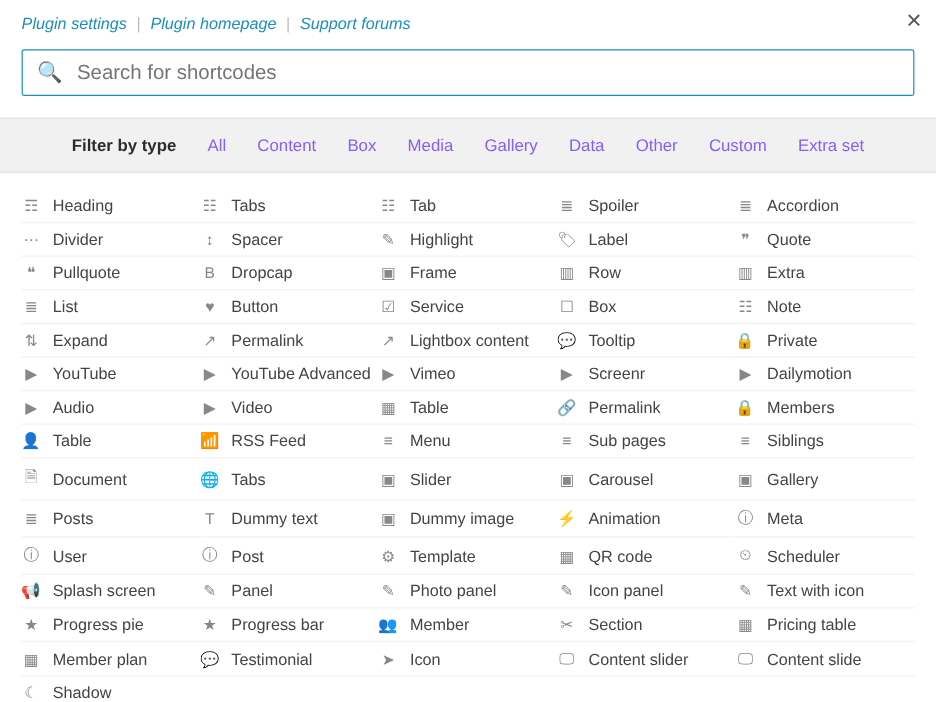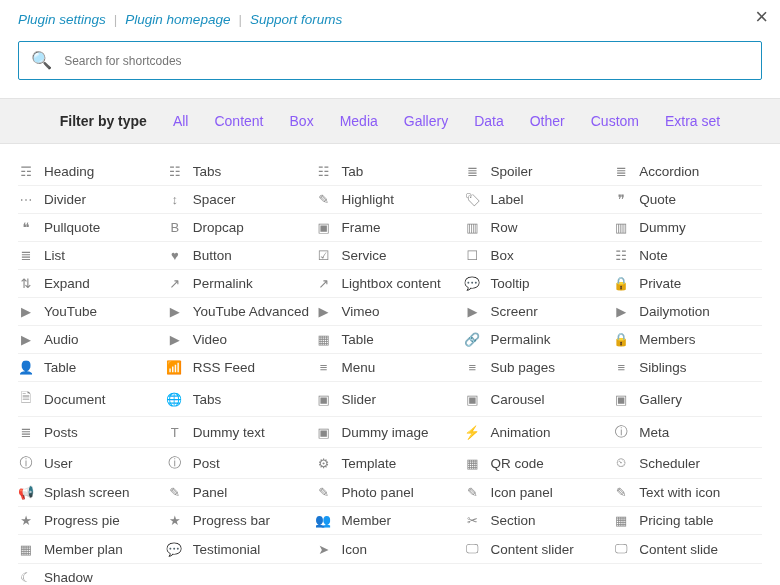--- a/index.html
+++ b/index.html
@@ -35,21 +35,21 @@
     margin: 14px 0 18px 0;
     border: 1px solid #1a8fbf;
     border-radius: 2px;
     display: flex;
     align-items: center;
     padding: 8px 12px;
   }
   .search-wrap .mag { color: #bbb; font-size: 17px; margin-right: 12px;}
   .search-wrap input {
     border: none; outline: none; width: 100%;
-    font-size: 12px; color: #888;
+    font-size: 17px; color: #888;
   }
   .filter {
     background: #f1f1f1;
     border-top: 1px solid #e3e3e3;
     border-bottom: 1px solid #e3e3e3;
     padding: 14px 0;
     display: flex;
     justify-content: center;
     gap: 26px;
     font-size: 14px;
@@ -166,21 +166,21 @@
     <div class="item">
       <span class="icn">▣</span>
       <span>Frame</span>
     </div>
     <div class="item">
       <span class="icn">▥</span>
       <span>Row</span>
     </div>
     <div class="item">
       <span class="icn">▥</span>
-      <span>Dummy</span>
+      <span>Extra</span>
     </div>
     <div class="item">
       <span class="icn">≣</span>
       <span>List</span>
     </div>
     <div class="item">
       <span class="icn">♥</span>
       <span>Button</span>
     </div>
     <div class="item">

